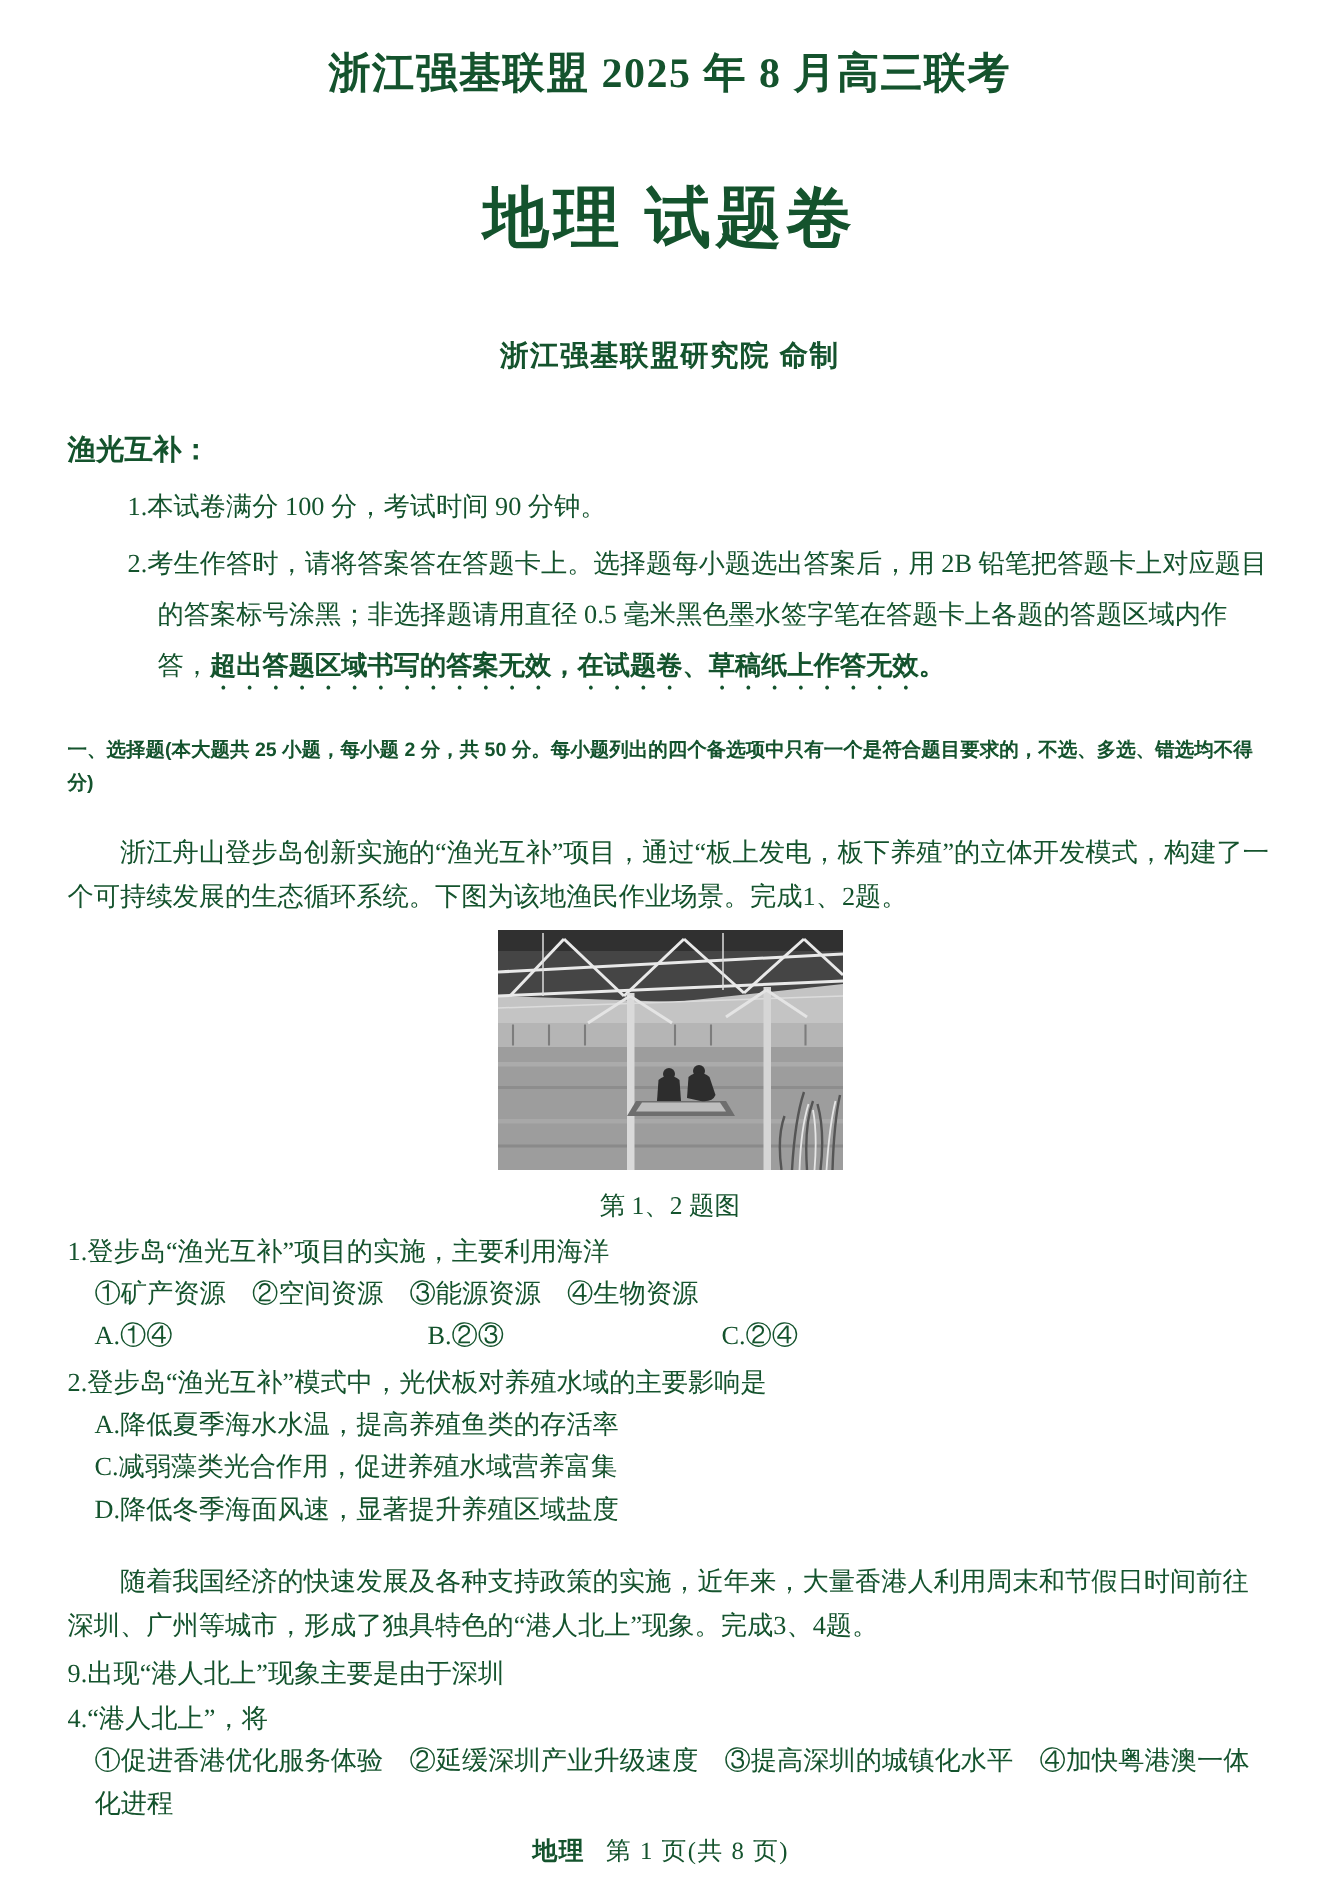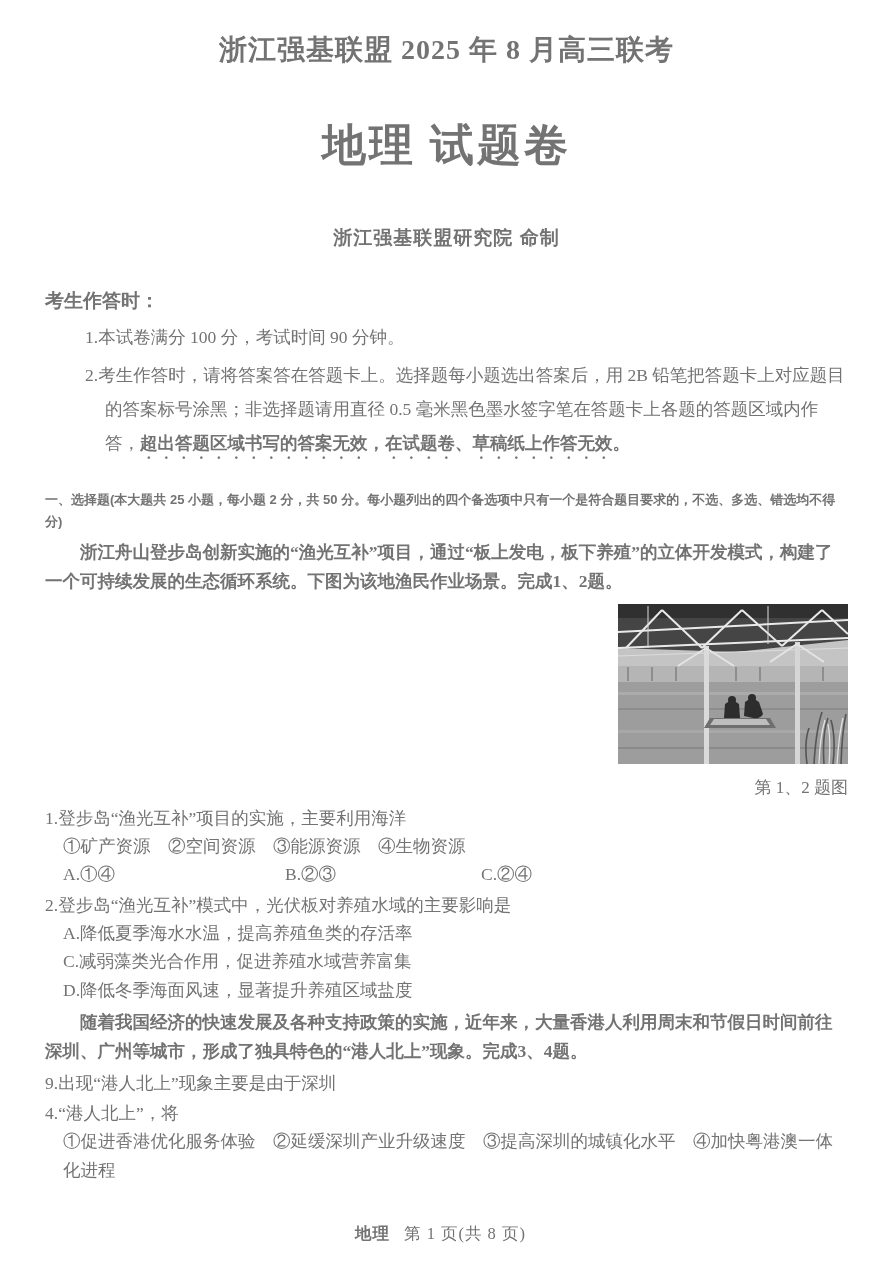--- a/index.html
+++ b/index.html
@@ -1,18 +1,18 @@
 <!DOCTYPE html>
 <html lang="zh"><head>
 <meta charset="utf-8">
 <style>
   html,body{margin:0;padding:0;background:#ffffff;}
   .page{
     width:893px;height:1263px;box-sizing:border-box;position:relative;
-    background:#ffffff;color:#737373;
+    background:#ffffff;color:#14532d;
     padding:22px 45px 0 45px;
     font-family:"Liberation Serif","DejaVu Serif",serif;
     font-size:17.5px;line-height:1.6;
     overflow:hidden;
   }
   .exam-title{
     text-align:center;font-size:28px;font-weight:700;letter-spacing:1px;
     margin:6px 0 0 0;font-family:"Liberation Serif","DejaVu Serif",serif;
   }
   .paper-title{
@@ -34,22 +34,22 @@
   .notice-emph{
     font-weight:700;
     font-family:"Liberation Sans","DejaVu Sans",sans-serif;
     -webkit-text-emphasis:filled dot;-webkit-text-emphasis-position:under right;
     text-emphasis:filled dot;text-emphasis-position:under right;
   }
   .section-heading{
     margin-top:26px;font-weight:700;font-size:13px;line-height:1.7;
     font-family:"Liberation Sans","DejaVu Sans",sans-serif;
   }
-  .passage{text-indent:2em;line-height:1.68;margin-top:4px;font-weight:bold;}
-  .figure-block{text-align:right;margin-top:8px;}
+  .passage{text-indent:2em;line-height:1.68;margin-top:20px;}
+  .figure-block{text-align:center;margin-top:8px;}
   .figure-photo{display:inline-block;width:230px;height:160px;}
   .figure-caption{font-size:17px;margin-top:2px;}
   .question{margin-top:2px;}
   .stem{line-height:1.62;}
   .subitems{margin-left:18px;line-height:1.62;}
   .options-grid4{
     display:grid;grid-template-columns:222px 196px 200px 1fr;
     margin-left:18px;line-height:1.62;
   }
   .options-grid2{
@@ -66,21 +66,21 @@
 </head>
 <body>
 
 <div class="page">
 
   <h1 class="exam-title">浙江强基联盟 2025 年 8 月高三联考</h1>
   <h2 class="paper-title">地理 试题卷</h2>
   <div class="issuer">浙江强基联盟研究院 命制</div>
 
   <div class="notice">
-    <div class="notice-heading">考生作答时：</div>
+    <div class="notice-heading">渔光互补：</div>
     <div class="notice-item">1.本试卷满分 100 分，考试时间 90 分钟。</div>
     <div class="notice-item">
       <span>2.考生作答时，请将答案答在答题卡上。选择题每小题选出答案后，用 2B 铅笔把答题卡上对应题目的答案标号涂黑；非选择题请用直径 0.5 毫米黑色墨水签字笔在答题卡上各题的答题区域内作答，</span><span class="notice-emph">超出答题区域书写的答案无效，在试题卷、草稿纸上作答无效。</span>
     </div>
   </div>
 
   <div class="section-heading">一、选择题(本大题共 25 小题，每小题 2 分，共 50 分。每小题列出的四个备选项中只有一个是符合题目要求的，不选、多选、错选均不得分)</div>
 
   <div class="passage">浙江舟山登步岛创新实施的“渔光互补”项目，通过“板上发电，板下养殖”的立体开发模式，构建了一个可持续发展的生态循环系统。下图为该地渔民作业场景。完成1、2题。</div>
 

